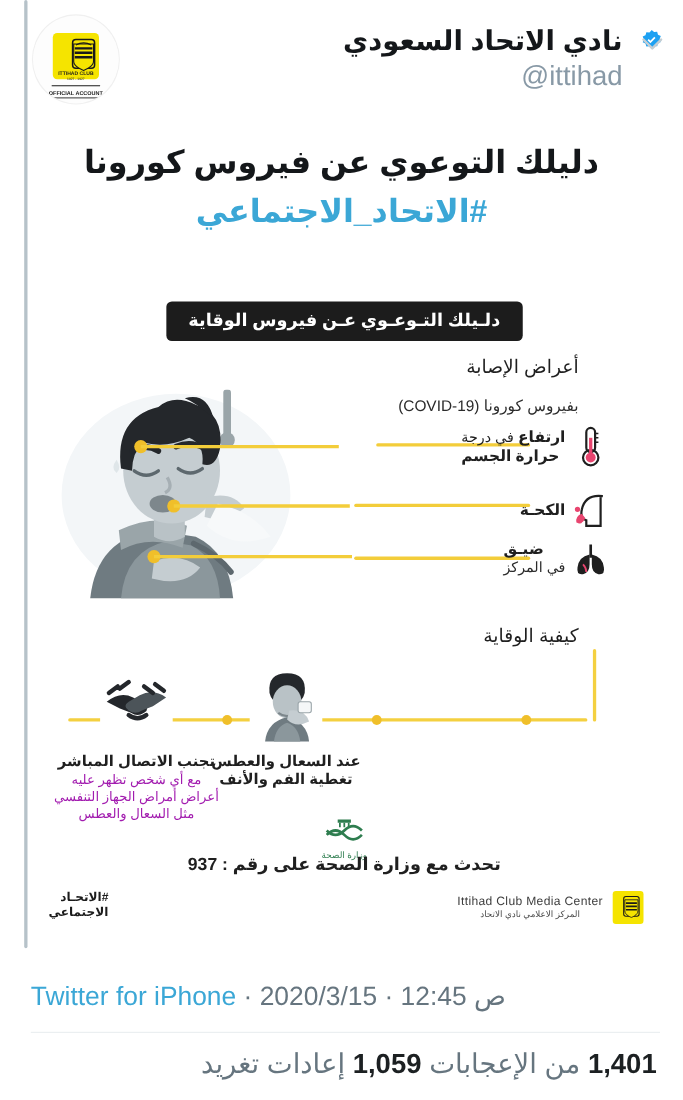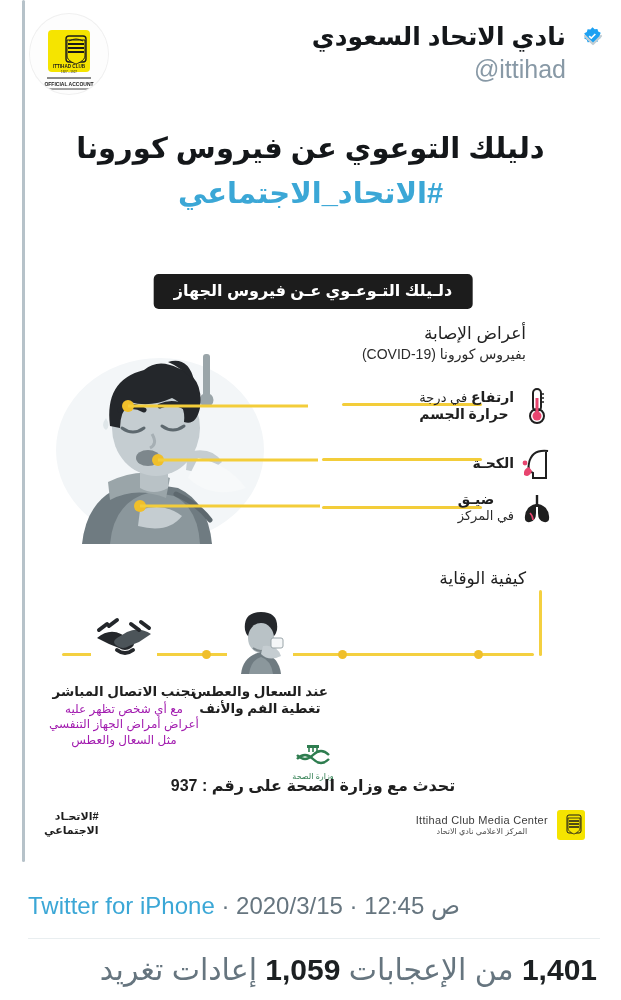--- a/index.html
+++ b/index.html
@@ -61,21 +61,21 @@
   .info-title{
     position:absolute;left:50%;top:16px;transform:translateX(-50%);
     background:#1c1c1c;color:#fff;border-radius:5px;
     padding:7px 20px 9px 20px;
     font-size:16px;font-weight:bold;direction:rtl;white-space:nowrap;
     letter-spacing:1.5px;
   }
 
   .sect-head{position:absolute;direction:rtl;text-align:right;}
   .sect-head .t1{font-size:17px;font-weight:normal;color:#1f1f1f;line-height:1.25;}
-  .sect-head .t2{font-size:14px;color:#2b2b2b;line-height:1.3;margin-top:1px;}
+  .sect-head .t2{font-size:14px;color:#2b2b2b;line-height:1.3;margin-top:16px;}
 
   #sym-head{right:74px;top:65px;}
   #prev-head{right:74px;top:310px;}
 
   
   .sym{position:absolute;display:flex;align-items:center;direction:rtl;}
   .sym .ico{width:34px;height:40px;flex:0 0 34px;display:flex;align-items:center;justify-content:center;}
   .sym .lbl{margin-right:6px;direction:rtl;text-align:left;white-space:nowrap;}
   .sym .l1{font-size:14px;font-weight:bold;color:#1f1f1f;line-height:1.2;}
   .sym .l2{font-size:13px;color:#2b2b2b;line-height:1.2;}
@@ -124,21 +124,21 @@
 
   
   .meta{
     position:absolute;left:28px;top:892px;width:570px;
     font-size:24px;color:#66757f;direction:ltr;white-space:nowrap;
   }
   .meta .src{color:#3ba7d6;}
   .divider{position:absolute;left:28px;top:938px;width:572px;height:1px;background:#e9eef0;}
   .stats{
     position:absolute;right:24px;top:952px;
-    direction:rtl;font-size:30px;color:#1c2022;white-space:nowrap;text-align:right;
+    direction:rtl;font-size:25px;color:#1c2022;white-space:nowrap;text-align:right;
   }
   .stats b{font-weight:bold;}
   .stats .lab{color:#66757f;font-weight:normal;}
 </style>
 </head>
 <body>
 
 <div class="sheet">
 
   <div class="left-rail"></div>
@@ -181,21 +181,21 @@
     </span>
   </div>
 
   <div class="tweet-body">
     <div class="tweet-line">دليلك التوعوي عن فيروس كورونا</div>
     <div class="tweet-hash">#الاتحاد_الاجتماعي</div>
   </div>
 
   <div class="info">
 
-    <div class="info-title">دلـيلك التـوعـوي عـن فيروس الجهاز</div>
+    <div class="info-title">دلـيلك التـوعـوي عـن فيروس الوقاية</div>
 
     <div class="sect-head" id="sym-head">
       <div class="t1">أعراض الإصابة</div>
       <div class="t2">بفيروس كورونا (COVID-19)</div>
     </div>
 
     <div class="illus">
       <svg width="272" height="190" viewBox="0 0 272 190">
         <ellipse cx="112" cy="96" rx="104" ry="92" fill="#f3f6f8"></ellipse>
 

